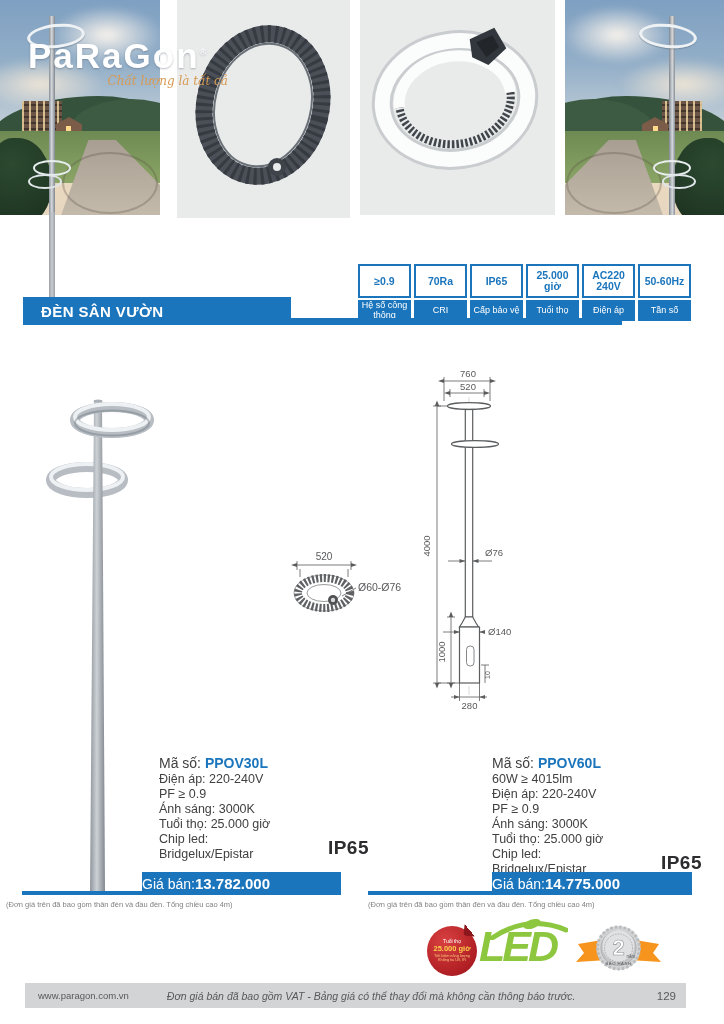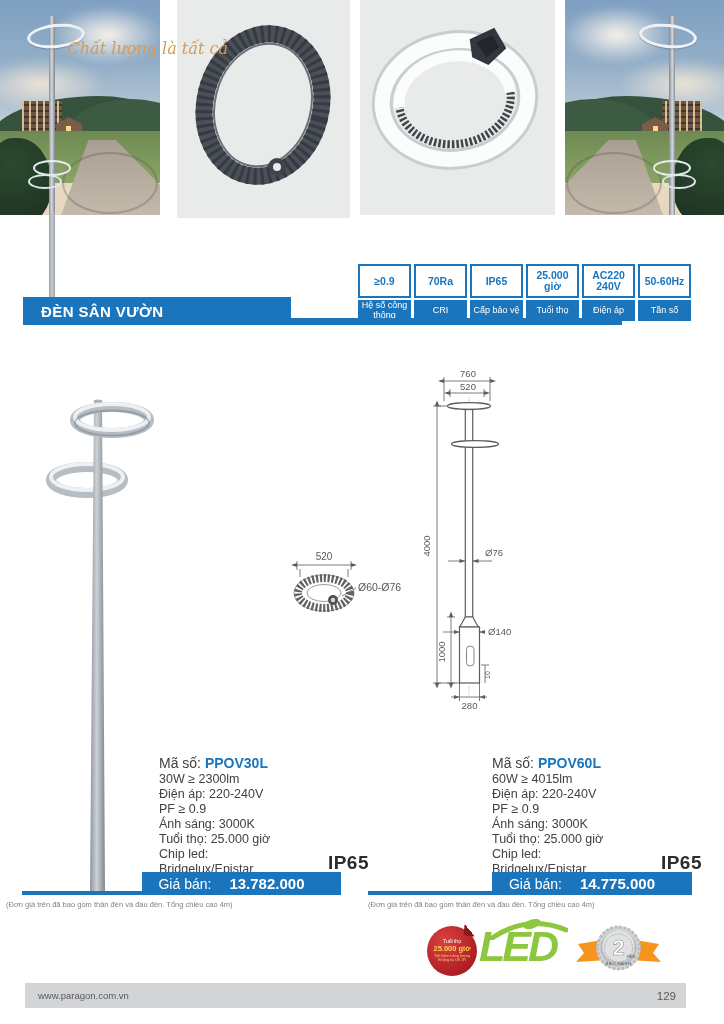--- a/index.html
+++ b/index.html
@@ -32,21 +32,21 @@
   .rings1{position:absolute;left:33px;top:160px;width:34px;height:12px;border:2px solid #e8edf0;border-radius:50%;}
   .rings2{position:absolute;left:28px;top:174px;width:30px;height:11px;border:2px solid #dfe5e9;border-radius:50%;}
   .mirror{position:absolute;inset:0;transform:scaleX(-1);}
 
   
   .brand{position:absolute;left:28px;top:38px;width:200px;}
   .wordmark{font-size:35px;font-weight:800;color:#fff;letter-spacing:2px;line-height:1;
             text-shadow:0 1px 2px rgba(60,70,90,.35);}
   .reg{font-size:9px;color:#fff;vertical-align:super;letter-spacing:0;}
   .tagline{display:block;text-align:right;margin-top:1px;font-family:"DejaVu Serif",serif;font-style:italic;
-           font-size:16px;color:#d79a54;}
+           font-size:12px;color:#d79a54;}
 
   .pole-bleed{position:absolute;left:49px;top:212px;width:6px;height:85px;
               background:linear-gradient(90deg,#9aa0a7,#c9cdd1,#9aa0a7);}
 
   
   .spec-table{position:absolute;left:358px;top:250px;display:flex;gap:3px;}
   .spec-cell{width:53px;display:flex;flex-direction:column;}
   .spec-val{height:30px;border:2px solid #1b75bc;background:#fff;color:#1b75bc;font-weight:bold;
             font-size:10.5px;line-height:11px;display:flex;align-items:center;justify-content:center;text-align:center;padding:0 1px;margin-top:14px;}
   .spec-lab{height:21px;margin-top:2px;background:#1b75bc;color:#fff;font-size:9px;line-height:9.5px;
@@ -68,21 +68,21 @@
   .p-left{left:159px;} .p-right{left:492px;}
   .prod-title{font-size:14px;line-height:17px;color:#414042;}
   .prod-code{color:#1b75bc;font-weight:bold;}
   .prod-line{font-size:12.5px;line-height:15px;color:#414042;}
   .chip-row{display:flex;align-items:center;gap:23px;}
   .ip-rating{font-size:19px;font-weight:bold;color:#2d2d2f;letter-spacing:.5px;}
 
   .baseline{position:absolute;top:891px;height:4px;background:#1b75bc;}
   .bl-left{left:22px;width:120px;} .bl-right{left:368px;width:124px;}
   .price-bar{position:absolute;top:872px;height:23px;background:#1b75bc;color:#fff;font-size:14px;
-             display:flex;align-items:center;justify-content:center;padding-right:20px;box-sizing:border-box;gap:18px;}
+             display:flex;align-items:center;justify-content:flex-start;padding-right:20px;box-sizing:border-box;gap:0;}
   .pb-left{left:142px;width:199px;} .pb-right{left:492px;width:200px;}
   .price-val{font-weight:bold;font-size:15px;}
   .note{position:absolute;top:900px;font-size:7.5px;color:#808285;}
   .note-left{left:6px;} .note-right{left:368px;}
 
   
   .seal{position:absolute;left:427px;top:926px;width:50px;height:50px;border-radius:50%;
         background:radial-gradient(circle at 35% 30%,#d84040,#b01f24 70%,#931419);
         display:flex;flex-direction:column;align-items:center;justify-content:center;text-align:center;line-height:1.15;}
   .seal .l1{font-size:5px;color:#fff;}
@@ -166,20 +166,21 @@
       <div class="path-arc"></div>
       <div class="shrubs"></div>
       <div class="pole"></div>
       <div class="ringb"></div>
       <div class="rings1"></div>
       <div class="rings2"></div>
     </div>
   </div>
 
   <div class="brand">
+    <span class="wordmark"><span>PaRaGon</span><span class="reg">®</span></span>
     <span class="tagline">Chất lượng là tất cả</span>
   </div>
 
   <div class="pole-bleed"></div>
 
   <div class="spec-table">
     <div class="spec-cell">
       <div class="spec-val">≥0.9</div>
       <div class="spec-lab">Hệ số công thông</div>
     </div>
@@ -310,21 +311,20 @@
     <text x="165" y="287" text-anchor="middle" font-size="9.5" transform="rotate(-90 165 287)">1000</text>
     <text x="189.5" y="344" text-anchor="middle" font-size="9.5">280</text>
     <text x="210" y="310" text-anchor="middle" font-size="7" transform="rotate(-90 210 310)">10</text>
   </svg>
 
   <div class="prod p-left">
     <div class="prod-title">
       <span>Mã số:</span>
       <span class="prod-code">PPOV30L</span>
     </div>
-    <div class="prod-line">30W ≥ 2300lm</div>
     <div class="prod-line">Điện áp: 220-240V</div>
     <div class="prod-line">PF ≥ 0.9</div>
     <div class="prod-line">Ánh sáng: 3000K</div>
     <div class="prod-line">Tuổi thọ: 25.000 giờ</div>
     <div class="prod-line chip-row">
       <span>Chip led: Bridgelux/Epistar</span>
       <span class="ip-rating">IP65</span>
     </div>
   </div>
 
@@ -383,16 +383,17 @@
     <circle cx="42.5" cy="26" r="17.5" fill="#c3c5c7" stroke="#a5a7a9" stroke-width="0.8"></circle>
     <circle cx="42.5" cy="24" r="16" fill="#dfe1e2"></circle>
     <circle cx="42.5" cy="26" r="14" fill="none" stroke="#97999b" stroke-width="0.7" stroke-dasharray="1.5,1.2"></circle>
     <text x="42.5" y="33" text-anchor="middle" font-size="22" font-weight="bold" fill="#fff" stroke="#8e9092" stroke-width="0.6" font-family="Liberation Sans,sans-serif">2</text>
     <text x="55" y="36" text-anchor="middle" font-size="4.5" fill="#55575a" font-family="Liberation Sans,sans-serif">năm</text>
     <text x="42.5" y="43" text-anchor="middle" font-size="4.2" letter-spacing="0.5" fill="#55575a" font-family="Liberation Sans,sans-serif">BẢO HÀNH</text>
   </svg>
 
   <div class="footer-bar">
     <span class="site">www.paragon.com.vn</span>
+    <span class="disclaimer">Đơn giá bán đã bao gồm VAT - Bảng giá có thể thay đổi mà không cần thông báo trước.</span>
     <span class="pagenum">129</span>
   </div>
 
 </div>
 
 </body></html>

